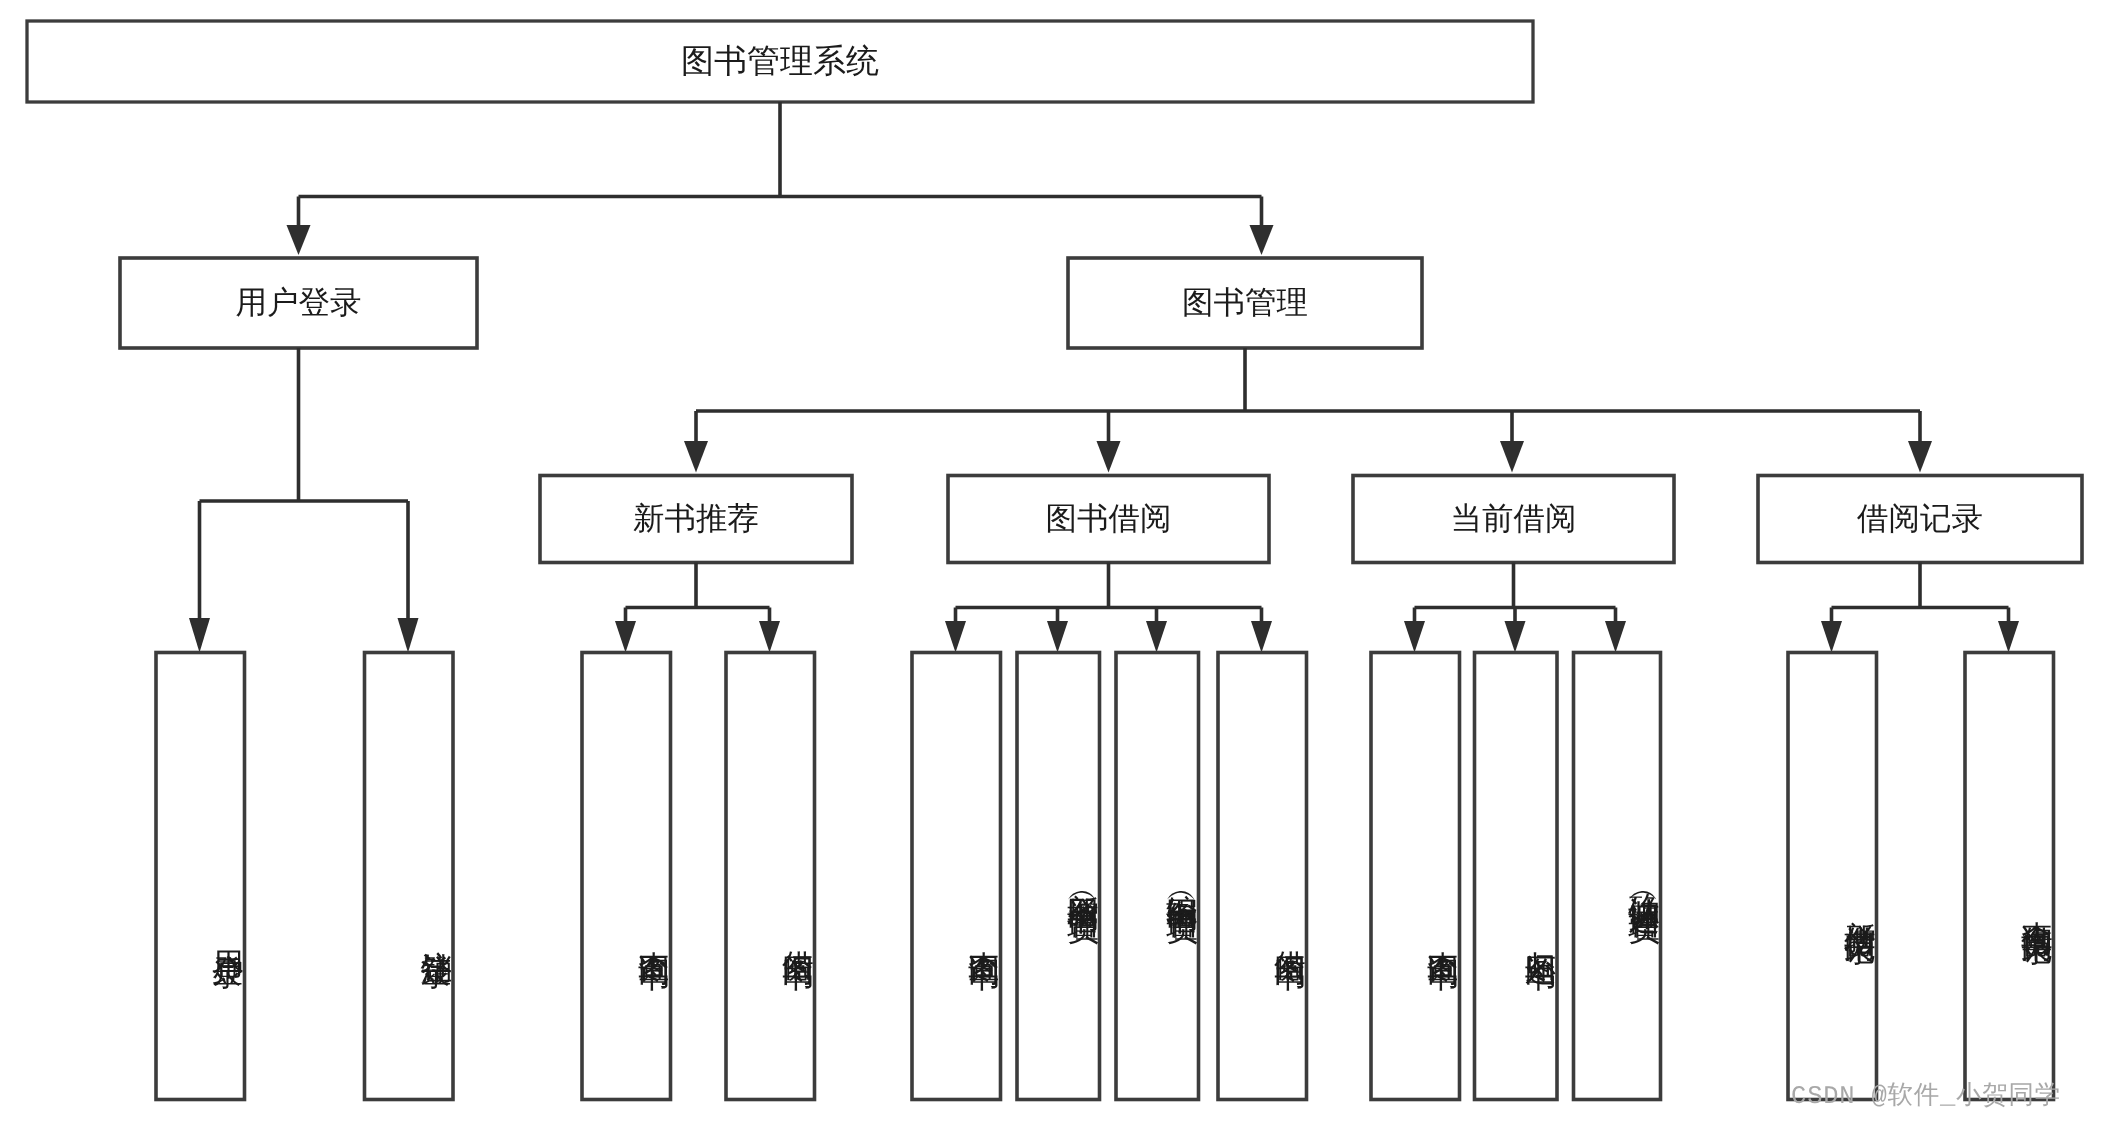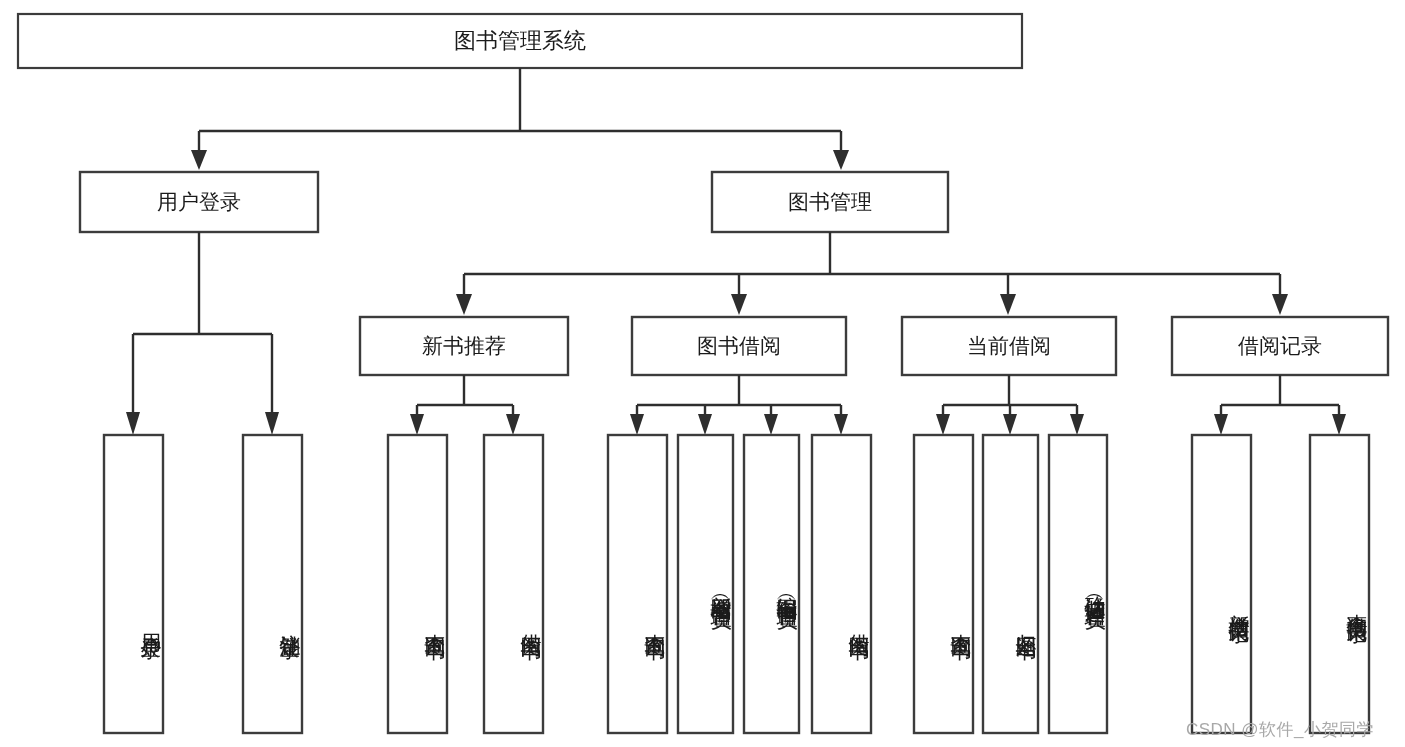--- a/index.html
+++ b/index.html
@@ -67,21 +67,21 @@
     display: flex;
     align-items: flex-start;
     justify-content: center;
     white-space: pre;
     pointer-events: none;
   }
   .watermark {
     position: absolute;
     right: 8px;
     bottom: 6px;
-    font-family: Liberation Sans, sans-serif;
+    font-family: Liberation Mono, monospace;
     font-size: 17px;
     color: #a8a8a8;
     letter-spacing: 0.5px;
     white-space: nowrap;
   }
 </style>
 </head>
 <body>
 
 <div id="diagram-root">

